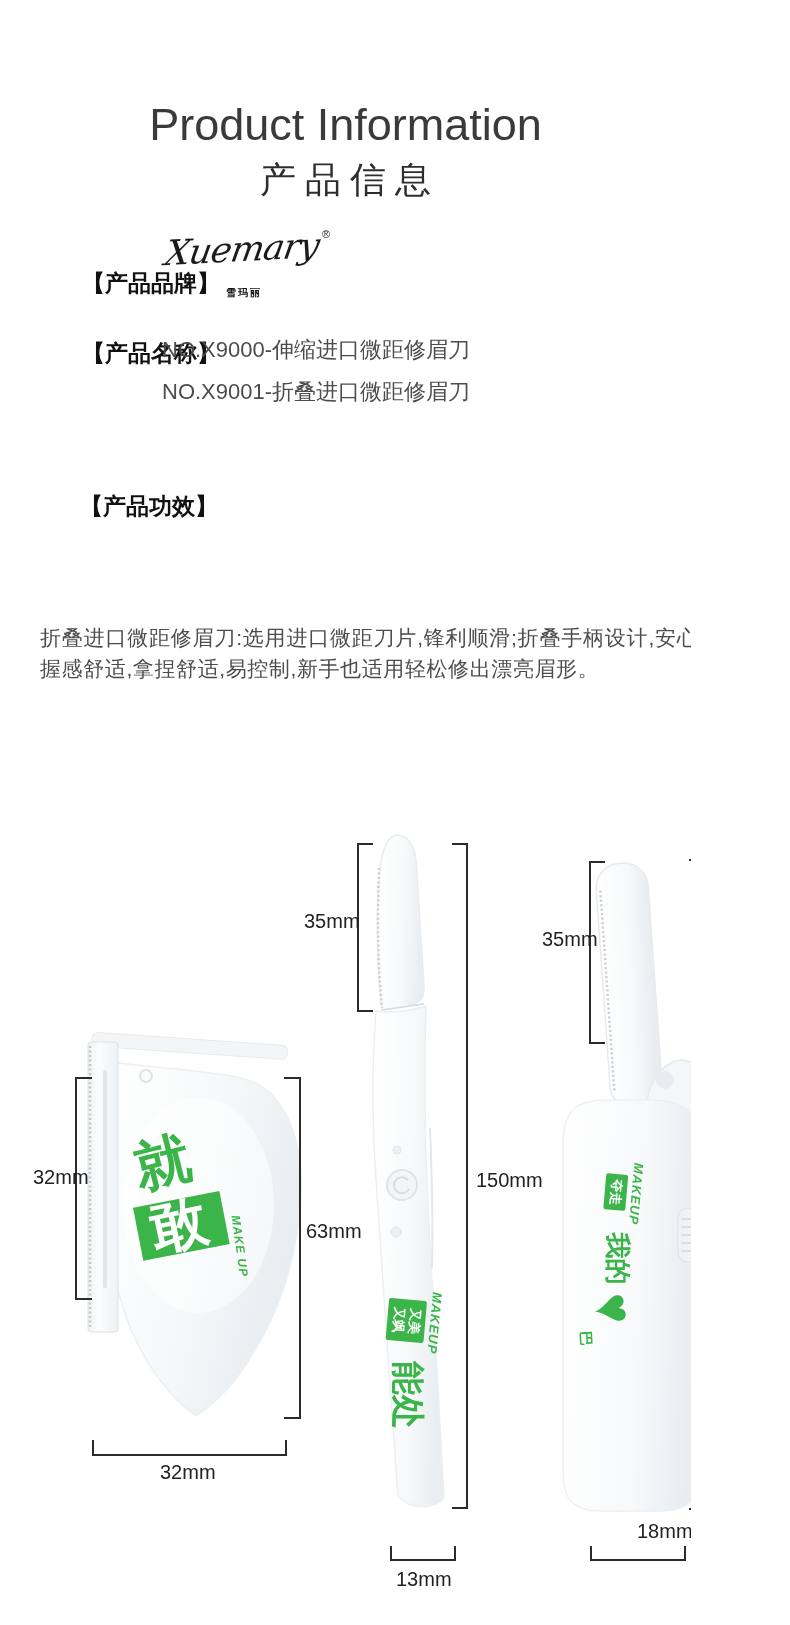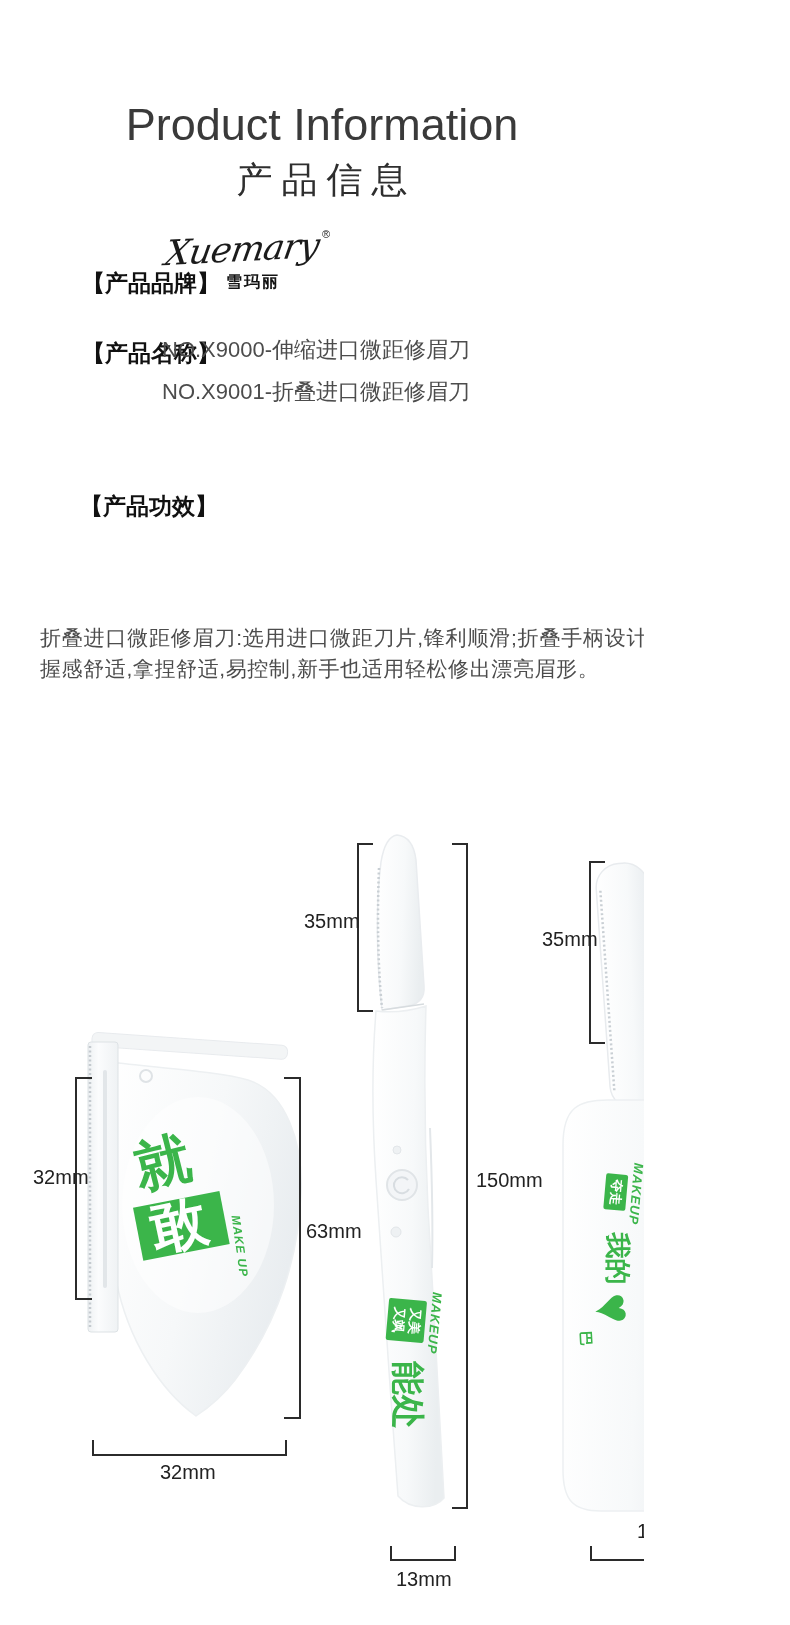--- a/index.html
+++ b/index.html
@@ -1,31 +1,31 @@
 <!DOCTYPE html>
 <html><head>
 <meta charset="utf-8">
 <style>
   html,body{margin:0;padding:0;background:#fff;}
   .page{position:relative;width:644px;height:1625px;background:#ffffff;overflow:hidden;
-        font-family:"Liberation Sans","DejaVu Sans",sans-serif;color:#333;}
+        font-family:"Liberation Sans","DejaVu Sans",sans-serif;color:#333;padding-left:47px;}
   .abs{position:absolute;}
   .title-en{position:absolute;top:100px;left:0;width:100%;text-align:center;
     font-size:45px;font-weight:200;color:#3a3a3a;line-height:1.1;}
   .title-zh{position:absolute;top:156px;left:0;width:100%;text-align:center;
     font-size:36px;font-weight:300;color:#2e2e2e;letter-spacing:9px;text-indent:9px;}
   .sec-label{position:absolute;font-size:23px;font-weight:700;color:#111;white-space:nowrap;margin-left:40px;}
   .brand-label{left:42px;top:268px;}
   .names-label{left:42px;top:338px;}
   .effects-label{left:40px;top:491px;}
   .brand-logo{position:absolute;left:166px;top:232px;width:160px;height:66px;}
   .logo-script{display:block;font-family:"DejaVu Serif","Liberation Serif",serif;font-style:italic;
     font-size:35px;color:#1b1b1b;transform:skewX(-12deg) rotate(-3deg);letter-spacing:-1px;line-height:1;}
   .logo-reg{position:absolute;right:-4px;top:-4px;font-size:11px;color:#1b1b1b;font-style:normal;}
-  .logo-zh{position:absolute;left:60px;top:40px;font-size:16px;font-weight:700;letter-spacing:2px;color:#121212;}
+  .logo-zh{position:absolute;left:60px;top:54px;font-size:10px;font-weight:700;letter-spacing:2px;color:#121212;}
   .name-line{position:absolute;left:162px;font-size:22px;color:#4c4c4c;white-space:nowrap;line-height:24px;}
   .name-0{top:338px;}.name-1{top:380px;}.name-2{top:422px;}
   .para{position:absolute;left:40px;width:702px;margin:0;font-size:21px;line-height:31px;
     letter-spacing:0.6px;color:#4c4c4c;text-align:justify;}
   .para-0{top:535px;}.para-1{top:622px;}.para-2{top:702px;}
   
   .br{position:absolute;border:0 solid #2b2b2b;}
   .br-left{border-left-width:2px;border-top-width:2px;border-bottom-width:2px;}
   .br-right{border-right-width:2px;border-top-width:2px;border-bottom-width:2px;}
   .br-bottom{border-bottom-width:2px;border-left-width:2px;border-right-width:2px;}

